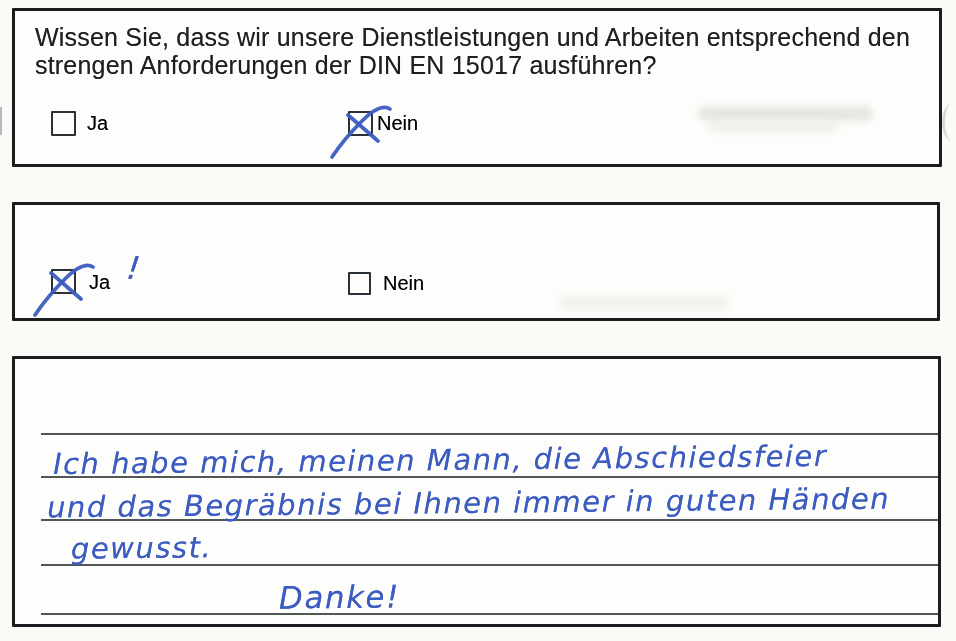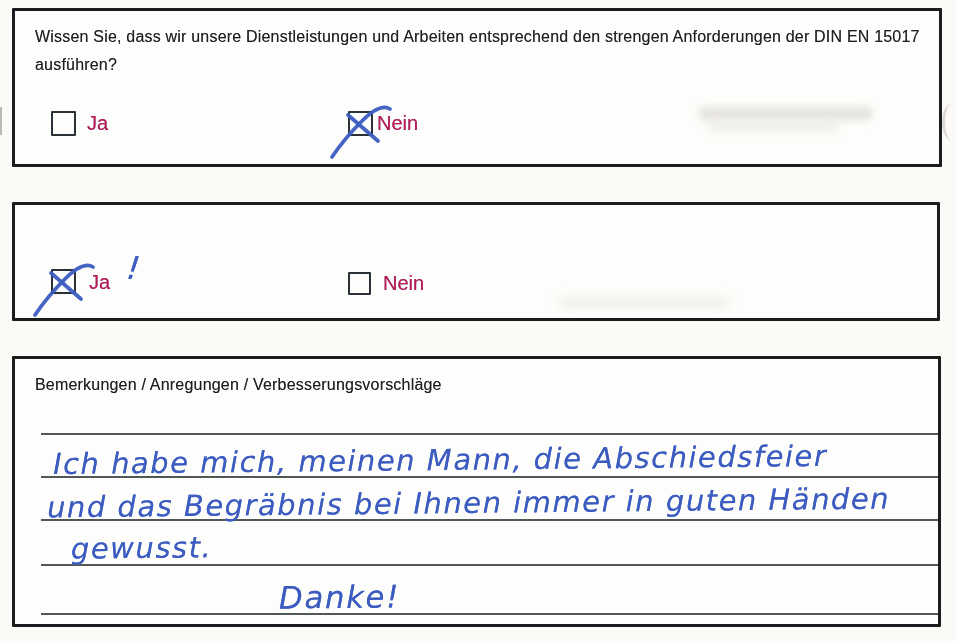--- a/index.html
+++ b/index.html
@@ -6,30 +6,30 @@
   body{
     width:956px;height:641px;position:relative;overflow:hidden;
     background:#fbfaf7;
     font-family:"Liberation Sans", sans-serif;
   }
   .formbox{
     position:absolute;box-sizing:border-box;
     border:3px solid #1a1c1d;background:#fdfdfb;border-radius:1px;
   }
   .q{
-    position:absolute;color:#1d1f21;font-size:16px;line-height:28px;
+    position:absolute;color:#1d1f21;font-size:25px;line-height:28px;
     letter-spacing:0.2px;text-shadow:0 0 0.5px rgba(20,22,24,0.55);
   }
   .cb{
     position:absolute;width:25px;height:25px;box-sizing:border-box;
     border:2.5px solid #2b3138;background:transparent;border-radius:1px;
   }
   .cb.small{width:23px;height:23px;}
   .cb-label{
-    position:absolute;font-size:20px;color:#be185d;
+    position:absolute;font-size:20px;color:#000000;
     text-shadow:0 0 0.5px rgba(20,22,24,0.55);
   }
   .xmark{position:absolute;overflow:visible;pointer-events:none;}
   .xmark path{stroke:#3c5cc1;stroke-width:3.8;fill:none;stroke-linecap:round;opacity:0.95;}
   .rule{position:absolute;height:2px;background:#39403c;opacity:0.88;}
   .hw{
     position:absolute;font-family:"DejaVu Sans", sans-serif;font-style:italic;
     color:#3c5cc1;font-size:29px;letter-spacing:1.5px;white-space:nowrap;
     transform:rotate(-0.6deg);text-shadow:0 0 0.4px rgba(60,92,193,0.8);
   }
@@ -75,21 +75,20 @@
   <span class="cb-label" style="left:74px;top:66px;">Ja</span>
   <span class="pen-excl" style="left:112px;top:44px;">!</span>
 
   <span class="cb small" style="left:333px;top:67px;"></span>
   <span class="cb-label" style="left:368px;top:67px;">Nein</span>
 
   <span class="smudge" style="left:544px;top:92px;width:170px;height:11px;background:#f0eeea;filter:blur(4px);"></span>
 </section>
 
 <section class="formbox" style="left:12px;top:356px;width:929px;height:271px;">
-  <p class="q" style="left:20px;top:12px;width:880px;margin:0;">Bemerkungen / Anregungen / Verbesserungsvorschläge</p>
 
   <div style="position:absolute;left:8px;top:60px;width:929px;height:210px;">
     <span class="rule" style="left:18px;top:14px;width:897px;"></span>
     <span class="rule" style="left:18px;top:57px;width:897px;"></span>
     <span class="rule" style="left:18px;top:100px;width:897px;"></span>
     <span class="rule" style="left:18px;top:145px;width:897px;"></span>
     <span class="rule" style="left:18px;top:194px;width:897px;"></span>
 
     <span class="hw" style="left:30px;top:24px;">Ich habe mich, meinen Mann, die Abschiedsfeier</span>
     <span class="hw" style="left:24px;top:67px;">und das Begräbnis bei Ihnen immer in guten Händen</span>

